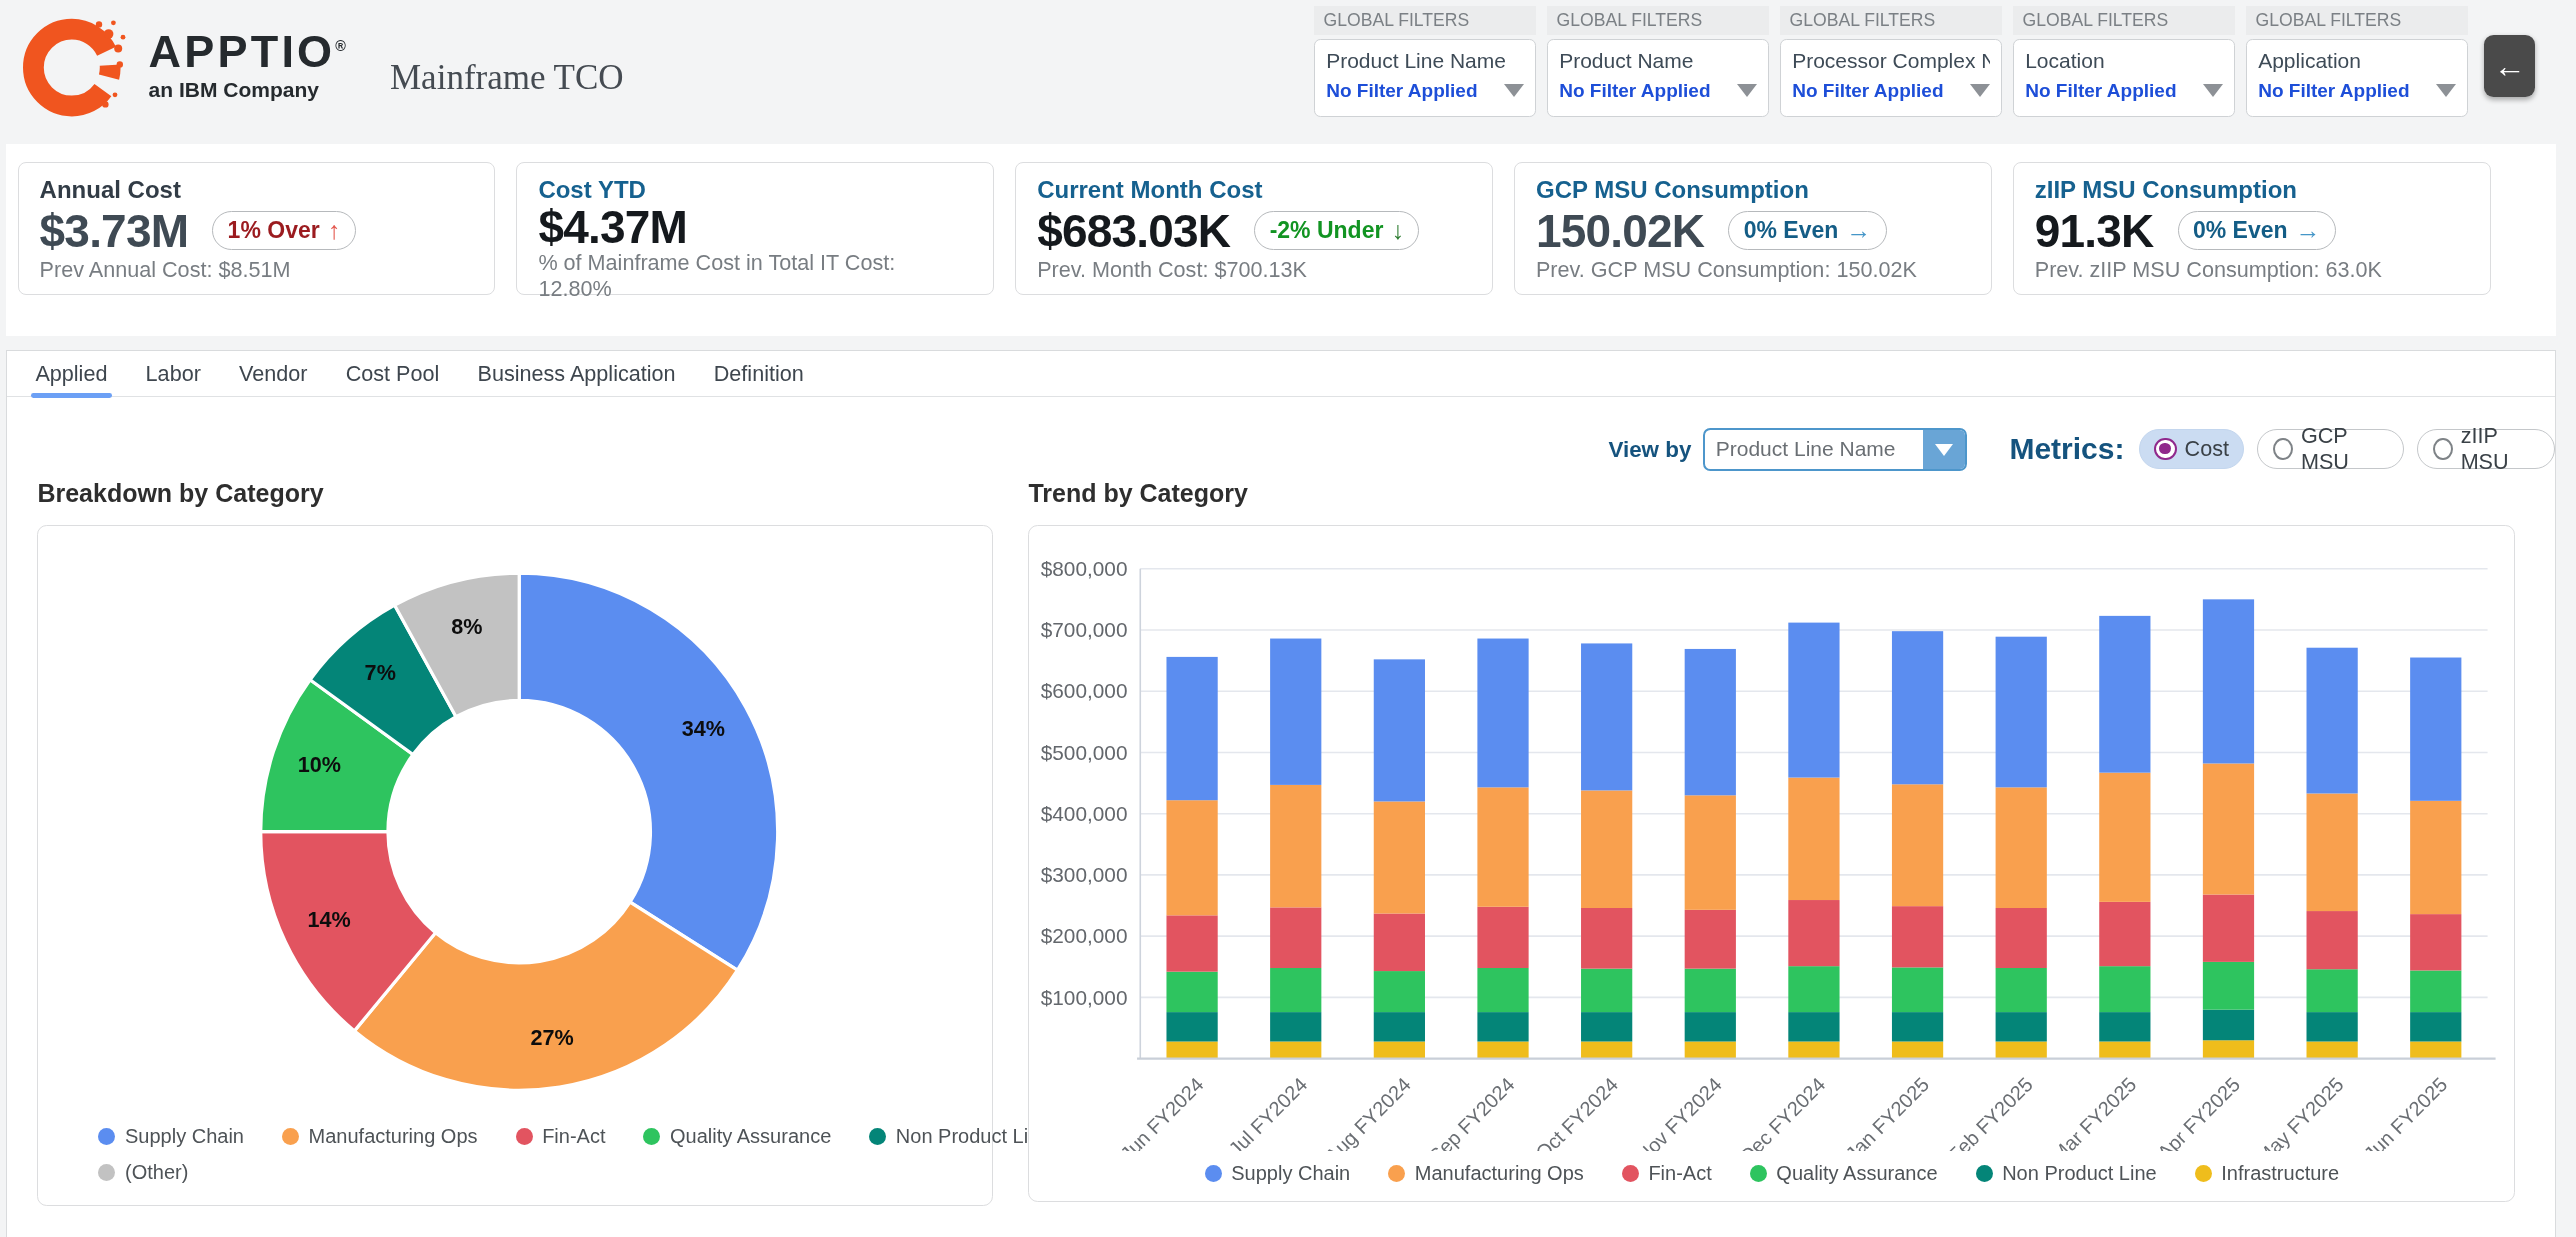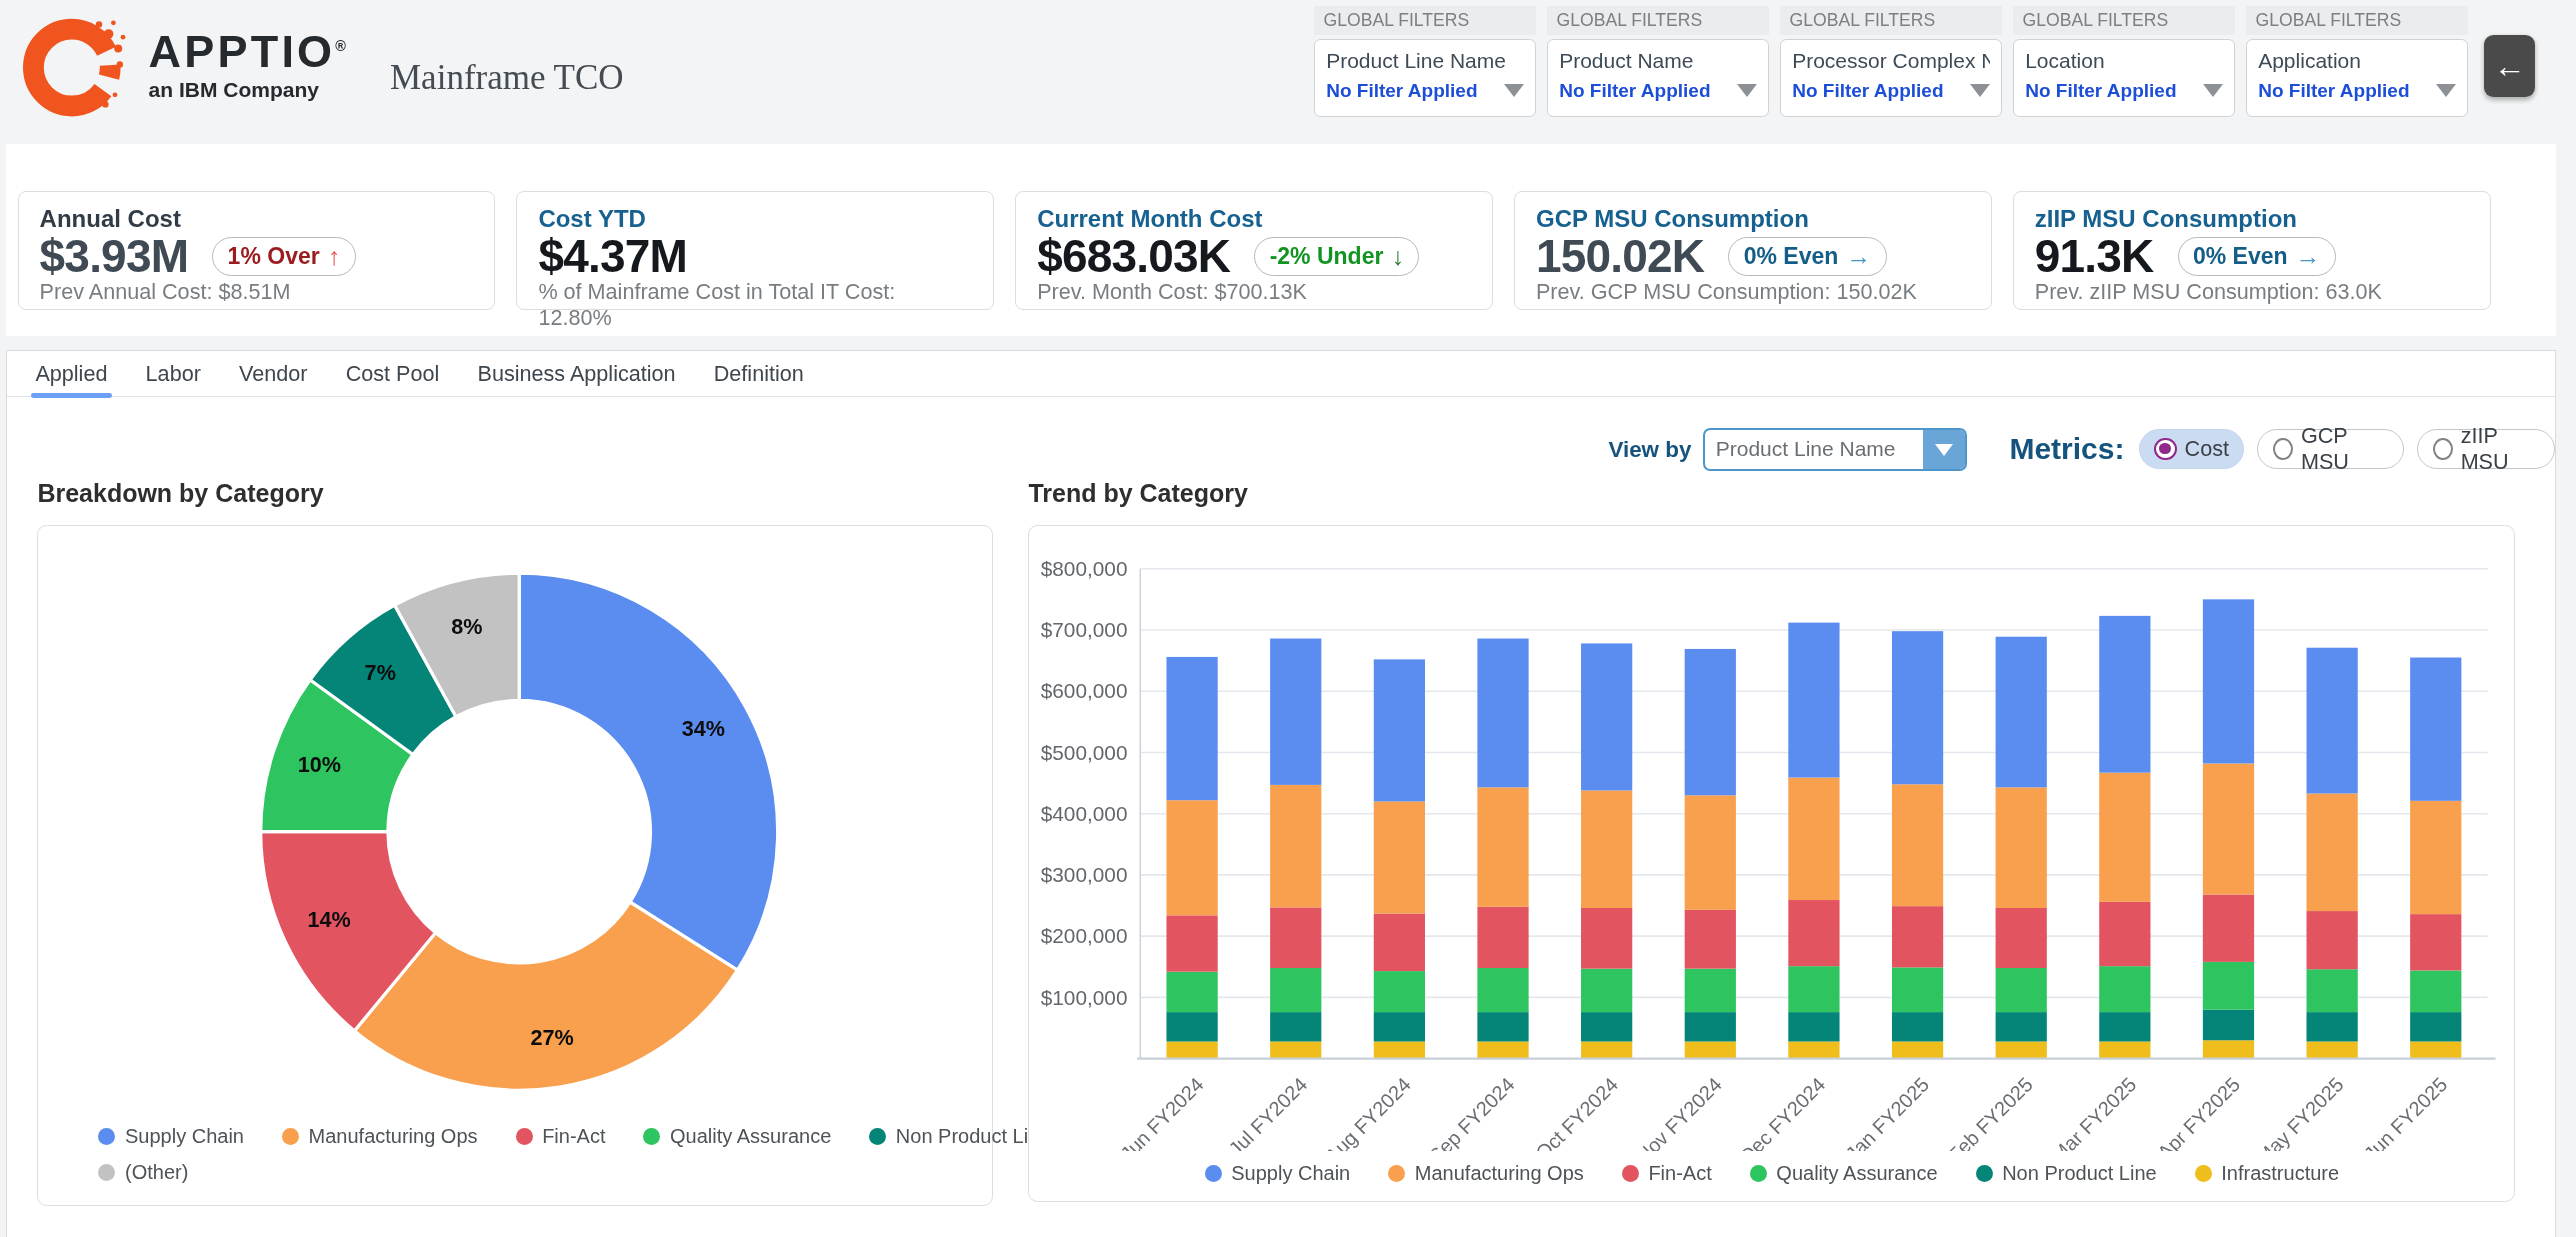--- a/index.html
+++ b/index.html
@@ -19,21 +19,21 @@
   .filter-box { margin-top:3.2px; background:#fff; border:0.8px solid #CFD2D5; border-radius:6.4px; height:78px; padding:9.6px 11.2px 8px 11.2px; cursor:pointer; }
   .filter-name { font-size:21px; color:#3E4B57; white-space:nowrap; overflow:hidden; }
   .filter-value-row { display:flex; align-items:center; justify-content:space-between; margin-top:6.4px; }
   .filter-value { font-size:19px; font-weight:700; color:#1d4ed8; }
   .caret { width:0; height:0; border-left:10.4px solid transparent; border-right:10.4px solid transparent; border-top:13px solid #8d9196; }
   .back-btn { position:absolute; left:2484px; top:35px; width:51px; height:62px; background:#4A4A4A; border:none; border-radius:9.6px; color:#fff; font-size:32px; font-weight:700; cursor:pointer; box-shadow:0 2.4px 4.8px rgba(0,0,0,.3); }
 
   
   .kpi-band { position:absolute; left:6.4px; top:144px; width:2550px; height:192px; background:#ffffff; }
   .kpi-row { position:absolute; left:11.2px; top:18.4px; width:2473px; display:flex; gap:21px; }
-  .kpi-card { flex:1; height:119px; background:#fff; border:0.8px solid #DCDDDF; border-radius:8px; padding:13px 21px 11.2px 21px; display:flex; flex-direction:column; justify-content:space-between;margin-top:29px; }
+  .kpi-card { flex:1; height:133px; background:#fff; border:0.8px solid #DCDDDF; border-radius:8px; padding:13px 21px 11.2px 21px; display:flex; flex-direction:column; justify-content:space-between; }
   .kpi-title { font-size:24px; font-weight:700; color:#323C46; }
   .kpi-value-row { display:flex; align-items:center; }
   .kpi-value { font-size:46px; font-weight:700; letter-spacing:-0.8px; color:#1A1F24; line-height:1; }
   .kpi-badge { display:inline-flex; align-items:center; gap:8px; margin-left:24px; border:1.6px solid #B6B9BC; border-radius:22.4px; padding:4px 14.4px; font-size:23px; font-weight:700; }
   .badge-arrow { font-size:25px; font-weight:700; }
   .kpi-sub { font-size:21.6px; color:#787D82; }
 
   
   .panel { position:absolute; left:6.4px; top:350px; width:2550px; height:889px; background:#fff; border:0.8px solid #D9DBDD; }
   .tabs { display:flex; align-items:center; gap:35px; height:46px; padding-left:26.4px; border-bottom:1.6px solid #E0E2E4; }
@@ -153,21 +153,21 @@
 
     <button class="back-btn"><span>←</span></button>
   </header>
 
   <section class="kpi-band">
     <div class="kpi-row">
 
       <div class="kpi-card">
         <div class="kpi-title" style="color: rgb(50, 60, 70);">Annual Cost</div>
         <div class="kpi-value-row">
-          <span class="kpi-value" style="color: rgb(63, 74, 84);">$3.93M</span>
+          <span class="kpi-value" style="color: rgb(63, 74, 84);">$3.73M</span>
           <span class="kpi-badge" style="color: rgb(155, 27, 31);">
               <span>1% Over</span>
               <span class="badge-arrow" style="color: rgb(228, 88, 78);">↑</span>
             </span>
         </div>
         <div class="kpi-sub">Prev Annual Cost: $8.51M</div>
       </div>
 
       <div class="kpi-card">
         <div class="kpi-title" style="color: rgb(22, 97, 143);">Cost YTD</div>

